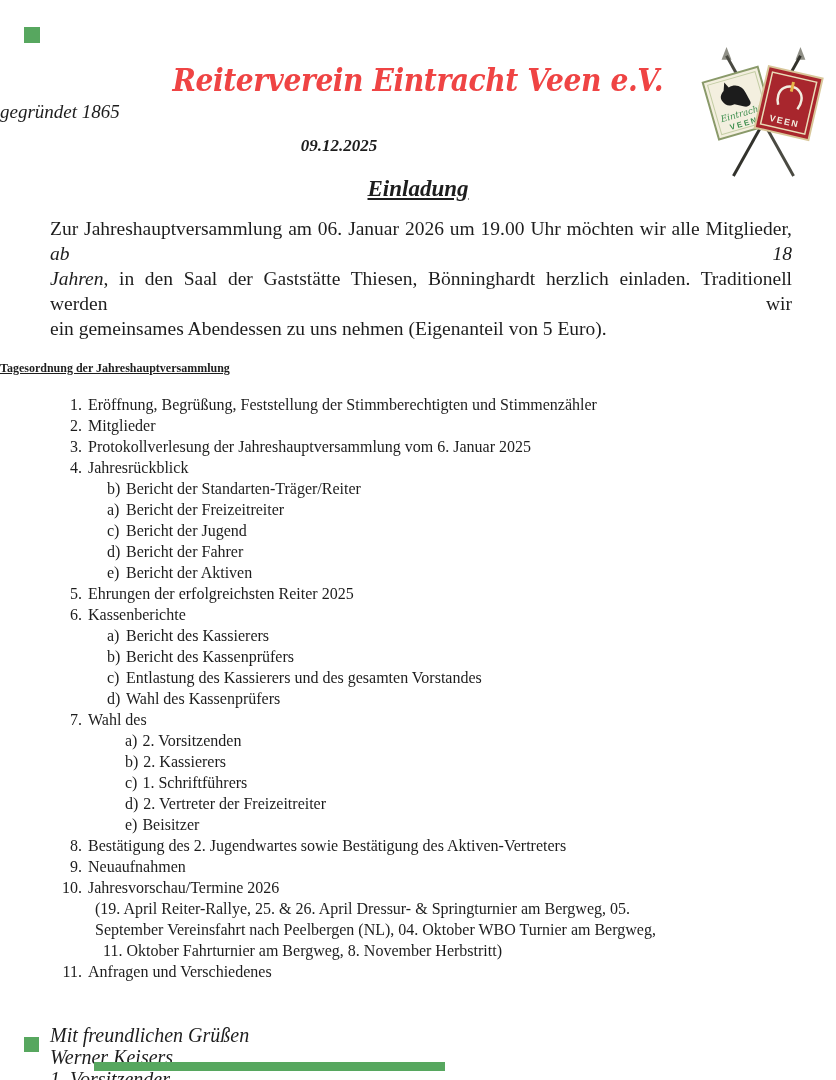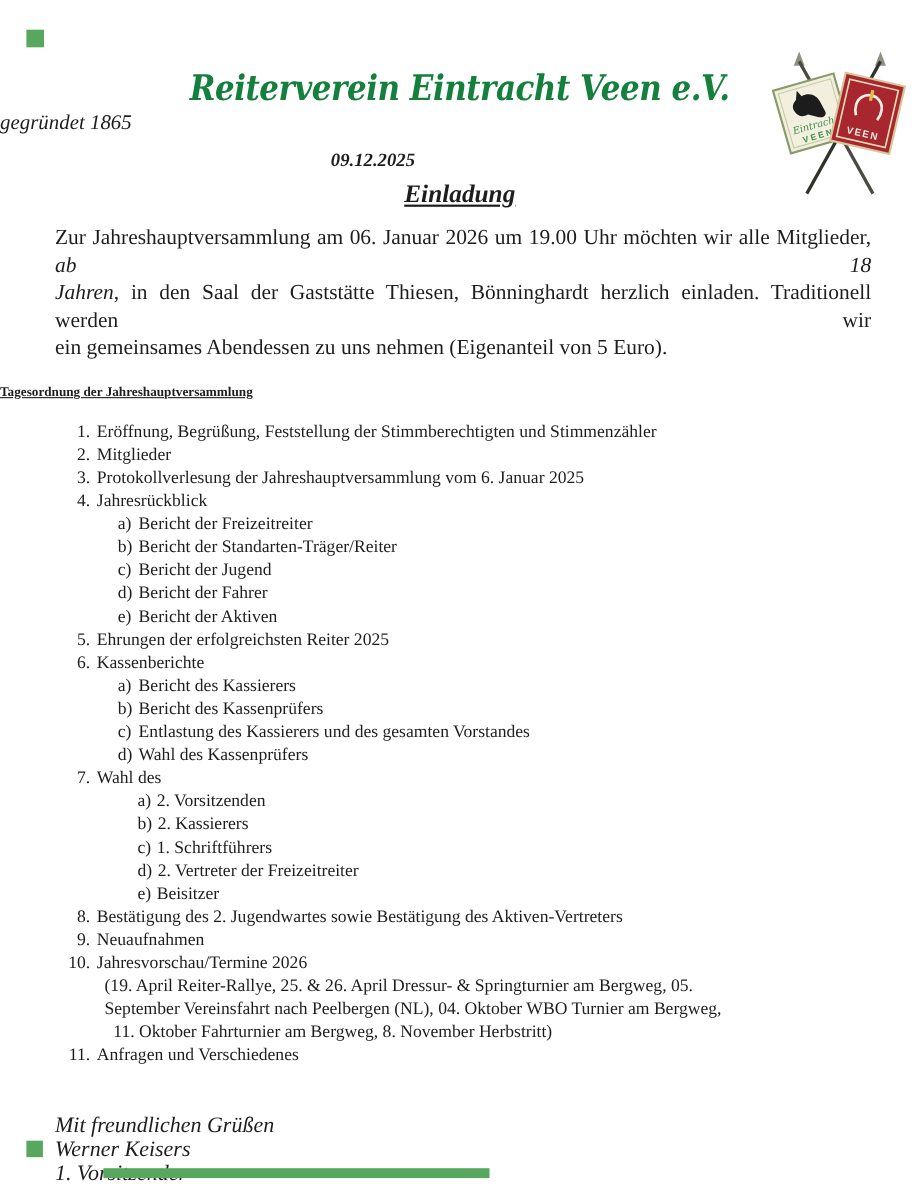--- a/index.html
+++ b/index.html
@@ -15,37 +15,37 @@
   .frag{position:absolute;background:#57a75f;}
   .frag-tl{left:24px;top:27px;width:16px;height:16px;}
   .frag-bl{left:24px;top:1037px;width:15px;height:15px;}
   .frag-bottom{left:94px;top:1062px;width:351px;height:9px;}
 
   .logo{position:absolute;top:42px;right:4px;width:138px;height:138px;}
 
   .club-title{
     margin-top:60px;
     text-align:center;
-    color:#15803d;
+    color:#ef4444;
     font-family:"DejaVu Serif", serif;
     font-weight:bold;font-style:italic;
     font-size:32px;line-height:40px;
     white-space:nowrap;
   }
   .club-title .squeeze{display:inline-block;transform:scaleX(0.88);transform-origin:center;letter-spacing:-0.5px;}
   .founded{
     text-align:left;font-style:italic;font-size:19px;line-height:22px;margin-top:1px;
   }
   .date-line{
     text-align:center;padding-right:158px;
     font-weight:bold;font-style:italic;font-size:17px;line-height:20px;margin-top:13px;
   }
   .einladung{
     text-align:center;font-weight:bold;font-style:italic;
-    font-size:23px;line-height:28px;margin-top:7px;
+    font-size:23px;line-height:28px;margin-top:19px;
   }
   .einladung span{text-decoration:underline;}
 
   .intro{
     margin:13px 44px 0 50px;
     font-size:19.5px;line-height:25px;
   }
   .intro .jline{text-align:justify;text-align-last:justify;}
   .intro .lastline{text-align:left;}
   .intro i{font-style:italic;}
@@ -124,22 +124,22 @@
 
   <div class="agenda-heading">
     <span>Tagesordnung der Jahreshauptversammlung</span>
   </div>
 
   <div class="agenda">
     <div class="row"><span class="num">1.</span><span class="itext">Eröffnung, Begrüßung, Feststellung der Stimmberechtigten und Stimmenzähler</span></div>
     <div class="row"><span class="num">2.</span><span class="itext">Mitglieder</span></div>
     <div class="row"><span class="num">3.</span><span class="itext">Protokollverlesung der Jahreshauptversammlung vom 6. Januar 2025</span></div>
     <div class="row"><span class="num">4.</span><span class="itext">Jahresrückblick</span></div>
+    <div class="row sub"><span class="letter">b)</span><span>Bericht der Standarten-Träger/Reiter</span></div>
     <div class="row sub"><span class="letter">a)</span><span>Bericht der Freizeitreiter</span></div>
-    <div class="row sub"><span class="letter">b)</span><span>Bericht der Standarten-Träger/Reiter</span></div>
     <div class="row sub"><span class="letter">c)</span><span>Bericht der Jugend</span></div>
     <div class="row sub"><span class="letter">d)</span><span>Bericht der Fahrer</span></div>
     <div class="row sub"><span class="letter">e)</span><span>Bericht der Aktiven</span></div>
     <div class="row"><span class="num">5.</span><span class="itext">Ehrungen der erfolgreichsten Reiter 2025</span></div>
     <div class="row"><span class="num">6.</span><span class="itext">Kassenberichte</span></div>
     <div class="row sub"><span class="letter">a)</span><span>Bericht des Kassierers</span></div>
     <div class="row sub"><span class="letter">b)</span><span>Bericht des Kassenprüfers</span></div>
     <div class="row sub"><span class="letter">c)</span><span>Entlastung des Kassierers und des gesamten Vorstandes</span></div>
     <div class="row sub"><span class="letter">d)</span><span>Wahl des Kassenprüfers</span></div>
     <div class="row"><span class="num">7.</span><span class="itext">Wahl des</span></div>

